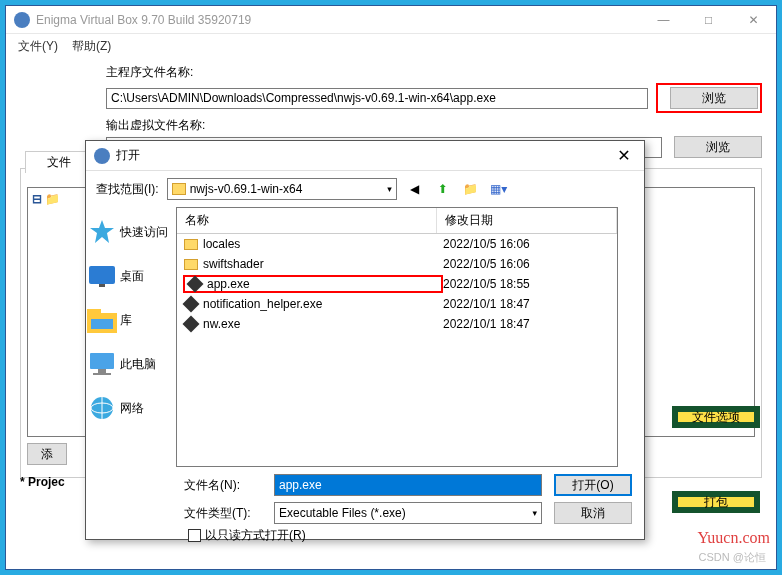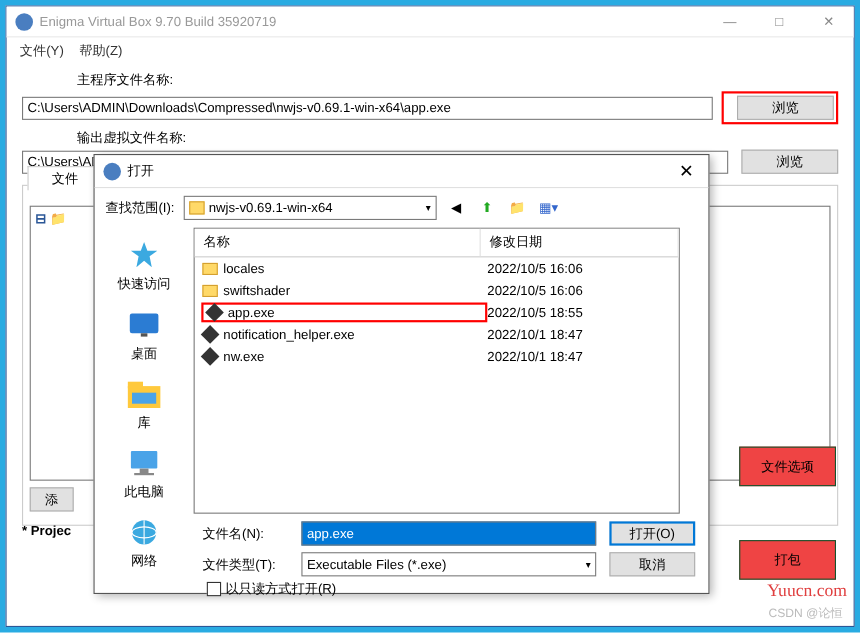--- a/index.html
+++ b/index.html
@@ -6,61 +6,61 @@
 body{background:#29abe2;width:782px;height:575px;position:relative;overflow:hidden}
 .main-window{position:absolute;left:5px;top:5px;width:772px;height:565px;background:#fff;border:1px solid #2b5797}
 .titlebar{height:28px;background:#fff;display:flex;align-items:center;padding-left:8px;border-bottom:1px solid #e8e8e8}
 .titlebar-icon{width:16px;height:16px;background:#4a7ec0;border-radius:50%;margin-right:6px}
 .titlebar-text{color:#999;flex:1}
 .win-controls{display:flex}
 .win-btn{width:45px;height:28px;display:flex;align-items:center;justify-content:center;color:#888}
 .menubar{height:24px;padding-left:12px;display:flex;align-items:center;gap:14px;color:#333}
 .content{padding:6px 14px}
 .field-row{display:flex;align-items:center;margin-bottom:4px}
-.field-label{margin-left:50px;margin-bottom:2px}
-.field-input{flex:1;height:21px;border:1px solid #7a7a7a;padding:0 4px;background:#fff}
+.field-label{margin-left:86px;margin-bottom:2px}
+.field-input{margin-left:86px;flex:1;height:21px;border:1px solid #7a7a7a;padding:0 4px;background:#fff}
 .browse-btn{width:88px;height:22px;margin-left:10px;background:#e1e1e1;border:1px solid #adadad;display:flex;align-items:center;justify-content:center}
 .tab-panel{margin-top:10px;border:1px solid #ccc;height:310px;padding:6px;position:relative}
 .tab-labels{position:absolute;top:-18px;left:4px;display:flex;gap:2px}
 .tab-label{background:#fff;border:1px solid #ccc;border-bottom:none;padding:2px 21px}
 .tree-area{border:1px solid #7a7a7a;height:250px;padding:4px;background:#fff;margin-top:12px}
 .tree-icon{color:#2b5797;font-weight:bold}
 .bottom-btn{position:absolute;bottom:12px;height:22px;background:#e1e1e1;border:1px solid #adadad;display:flex;align-items:center;justify-content:center}
 .proj-label{position:absolute;left:14px;bottom:80px;font-weight:bold}
 .dialog{position:absolute;left:85px;top:140px;width:560px;height:400px;background:#fff;border:1px solid #555;box-shadow:3px 3px 8px rgba(0,0,0,0.3)}
 .dlg-title{height:30px;display:flex;align-items:center;padding-left:8px;border-bottom:1px solid #e0e0e0}
 .dlg-title-icon{width:16px;height:16px;background:#4a7ec0;border-radius:50%;margin-right:6px}
 .dlg-close{margin-left:auto;width:40px;text-align:center;font-size:16px}
 .dlg-toolbar{height:36px;display:flex;align-items:center;padding:0 10px;gap:8px}
 .dlg-combo{width:230px;height:22px;border:1px solid #7a7a7a;background:#fff;display:flex;align-items:center;padding:0 4px}
 .dlg-combo-icon{width:14px;height:12px;background:#ffd968;border:1px solid #d4a030;margin-right:4px}
 .dlg-combo-arrow{margin-left:auto;font-size:9px}
 .tool-icon{width:20px;height:20px;display:flex;align-items:center;justify-content:center}
 .dlg-body{display:flex;height:260px}
 .places{width:90px;display:flex;flex-direction:column;align-items:center;gap:6px;padding-top:6px}
-.place{display:flex;flex-direction:column;align-items:center;gap:2px;width:100%;padding:3px 0}
+.place{display:flex;flex-direction:row;align-items:center;gap:2px;width:100%;padding:3px 0}
 .place-icon{width:32px;height:32px;display:flex;align-items:center;justify-content:center}
 .file-list{flex:1;border:1px solid #7a7a7a;margin-right:26px;background:#fff}
 .fl-header{display:flex;border-bottom:1px solid #ccc;background:#fff}
 .fl-col{padding:4px 8px;border-right:1px solid #e0e0e0}
 .fl-row{display:flex;align-items:center;height:20px;padding-left:6px}
 .fl-icon{width:16px;height:14px;margin-right:4px;display:flex;align-items:center;justify-content:center}
 .folder-icon{background:#ffd968;border:1px solid #d4a030;width:14px;height:11px}
 .exe-icon{width:12px;height:12px;background:#333;transform:rotate(45deg)}
 .dlg-footer{padding:4px 12px}
 .footer-row{display:flex;align-items:center;height:28px;gap:12px}
 .footer-label{width:78px}
 .footer-input{flex:1;height:22px;border:1px solid #7a7a7a;padding:0 4px;background:#fff;color:#fff}
 .footer-input.sel{background:#0078d7}
 .footer-combo{flex:1;height:22px;border:1px solid #7a7a7a;padding:0 4px;display:flex;align-items:center;background:#fff}
 .footer-btn{width:78px;height:22px;background:#e1e1e1;border:1px solid #adadad;display:flex;align-items:center;justify-content:center}
 .footer-btn.default{border:2px solid #0078d7}
 .checkbox-row{display:flex;align-items:center;margin-left:90px;gap:4px}
 .chk{width:13px;height:13px;border:1px solid #333;background:#fff}
-.rbtn{position:absolute;right:16px;width:88px;height:36px;background:#ef4444;border:1px solid #14532d;display:flex;align-items:center;justify-content:center}
+.rbtn{position:absolute;right:16px;width:88px;height:22px;background:#fde047;border:6px solid #14532d;display:flex;align-items:center;justify-content:center}
 .watermark{position:absolute;right:12px;bottom:28px;color:#e04040;font-size:16px;font-family:serif}
 .attribution{position:absolute;right:16px;bottom:10px;color:#bbb;font-size:11px}
 </style>
 </head>
 <body>
 
 <div class="main-window">
   <div class="titlebar">
     <div class="titlebar-icon"></div>
     <div class="titlebar-text">Enigma Virtual Box 9.70 Build 35920719</div>

